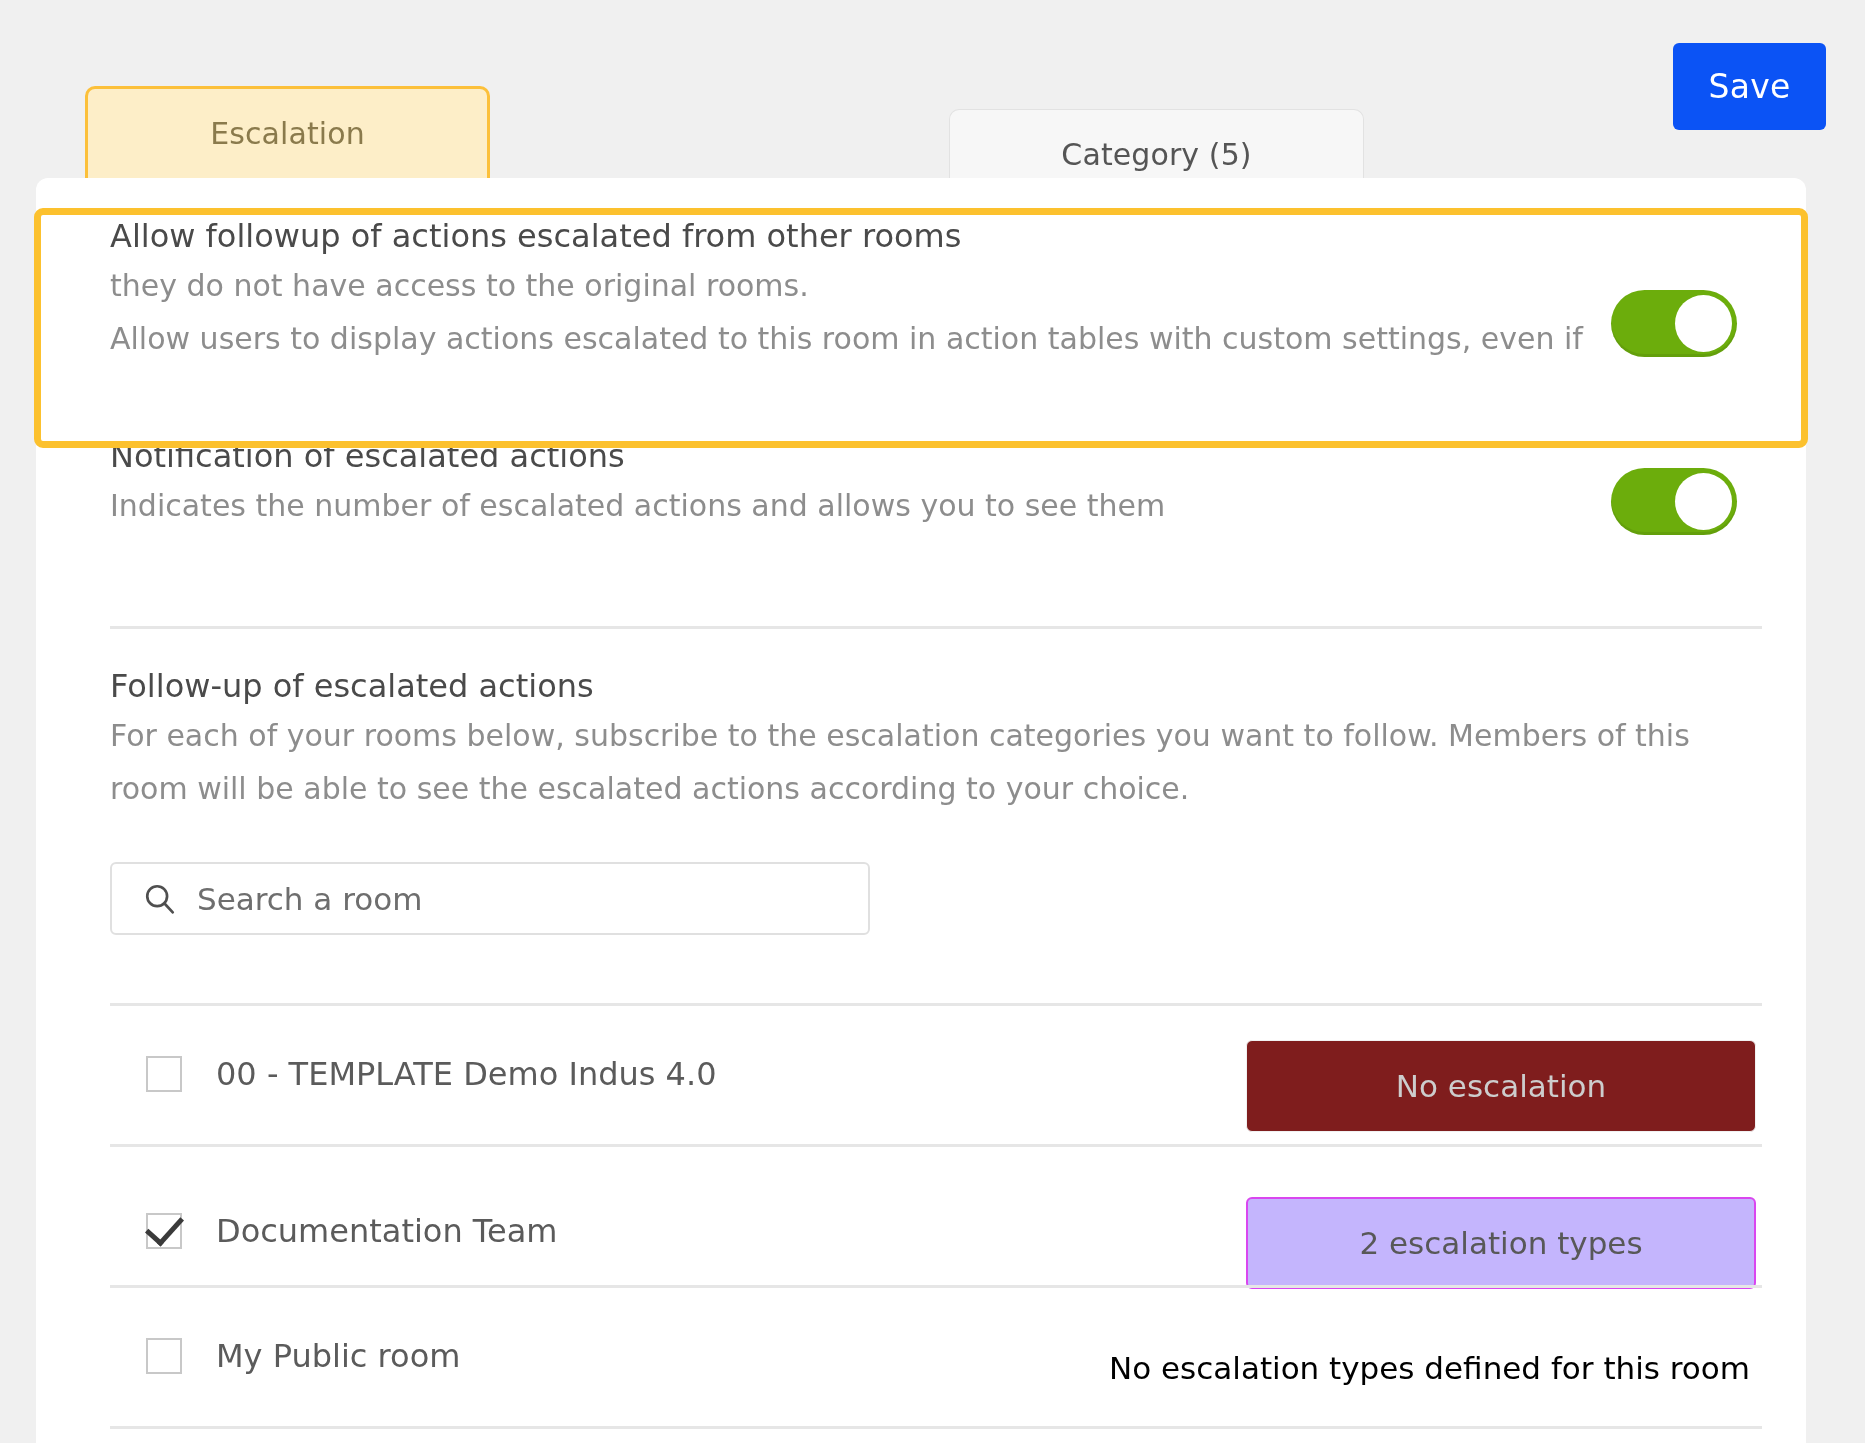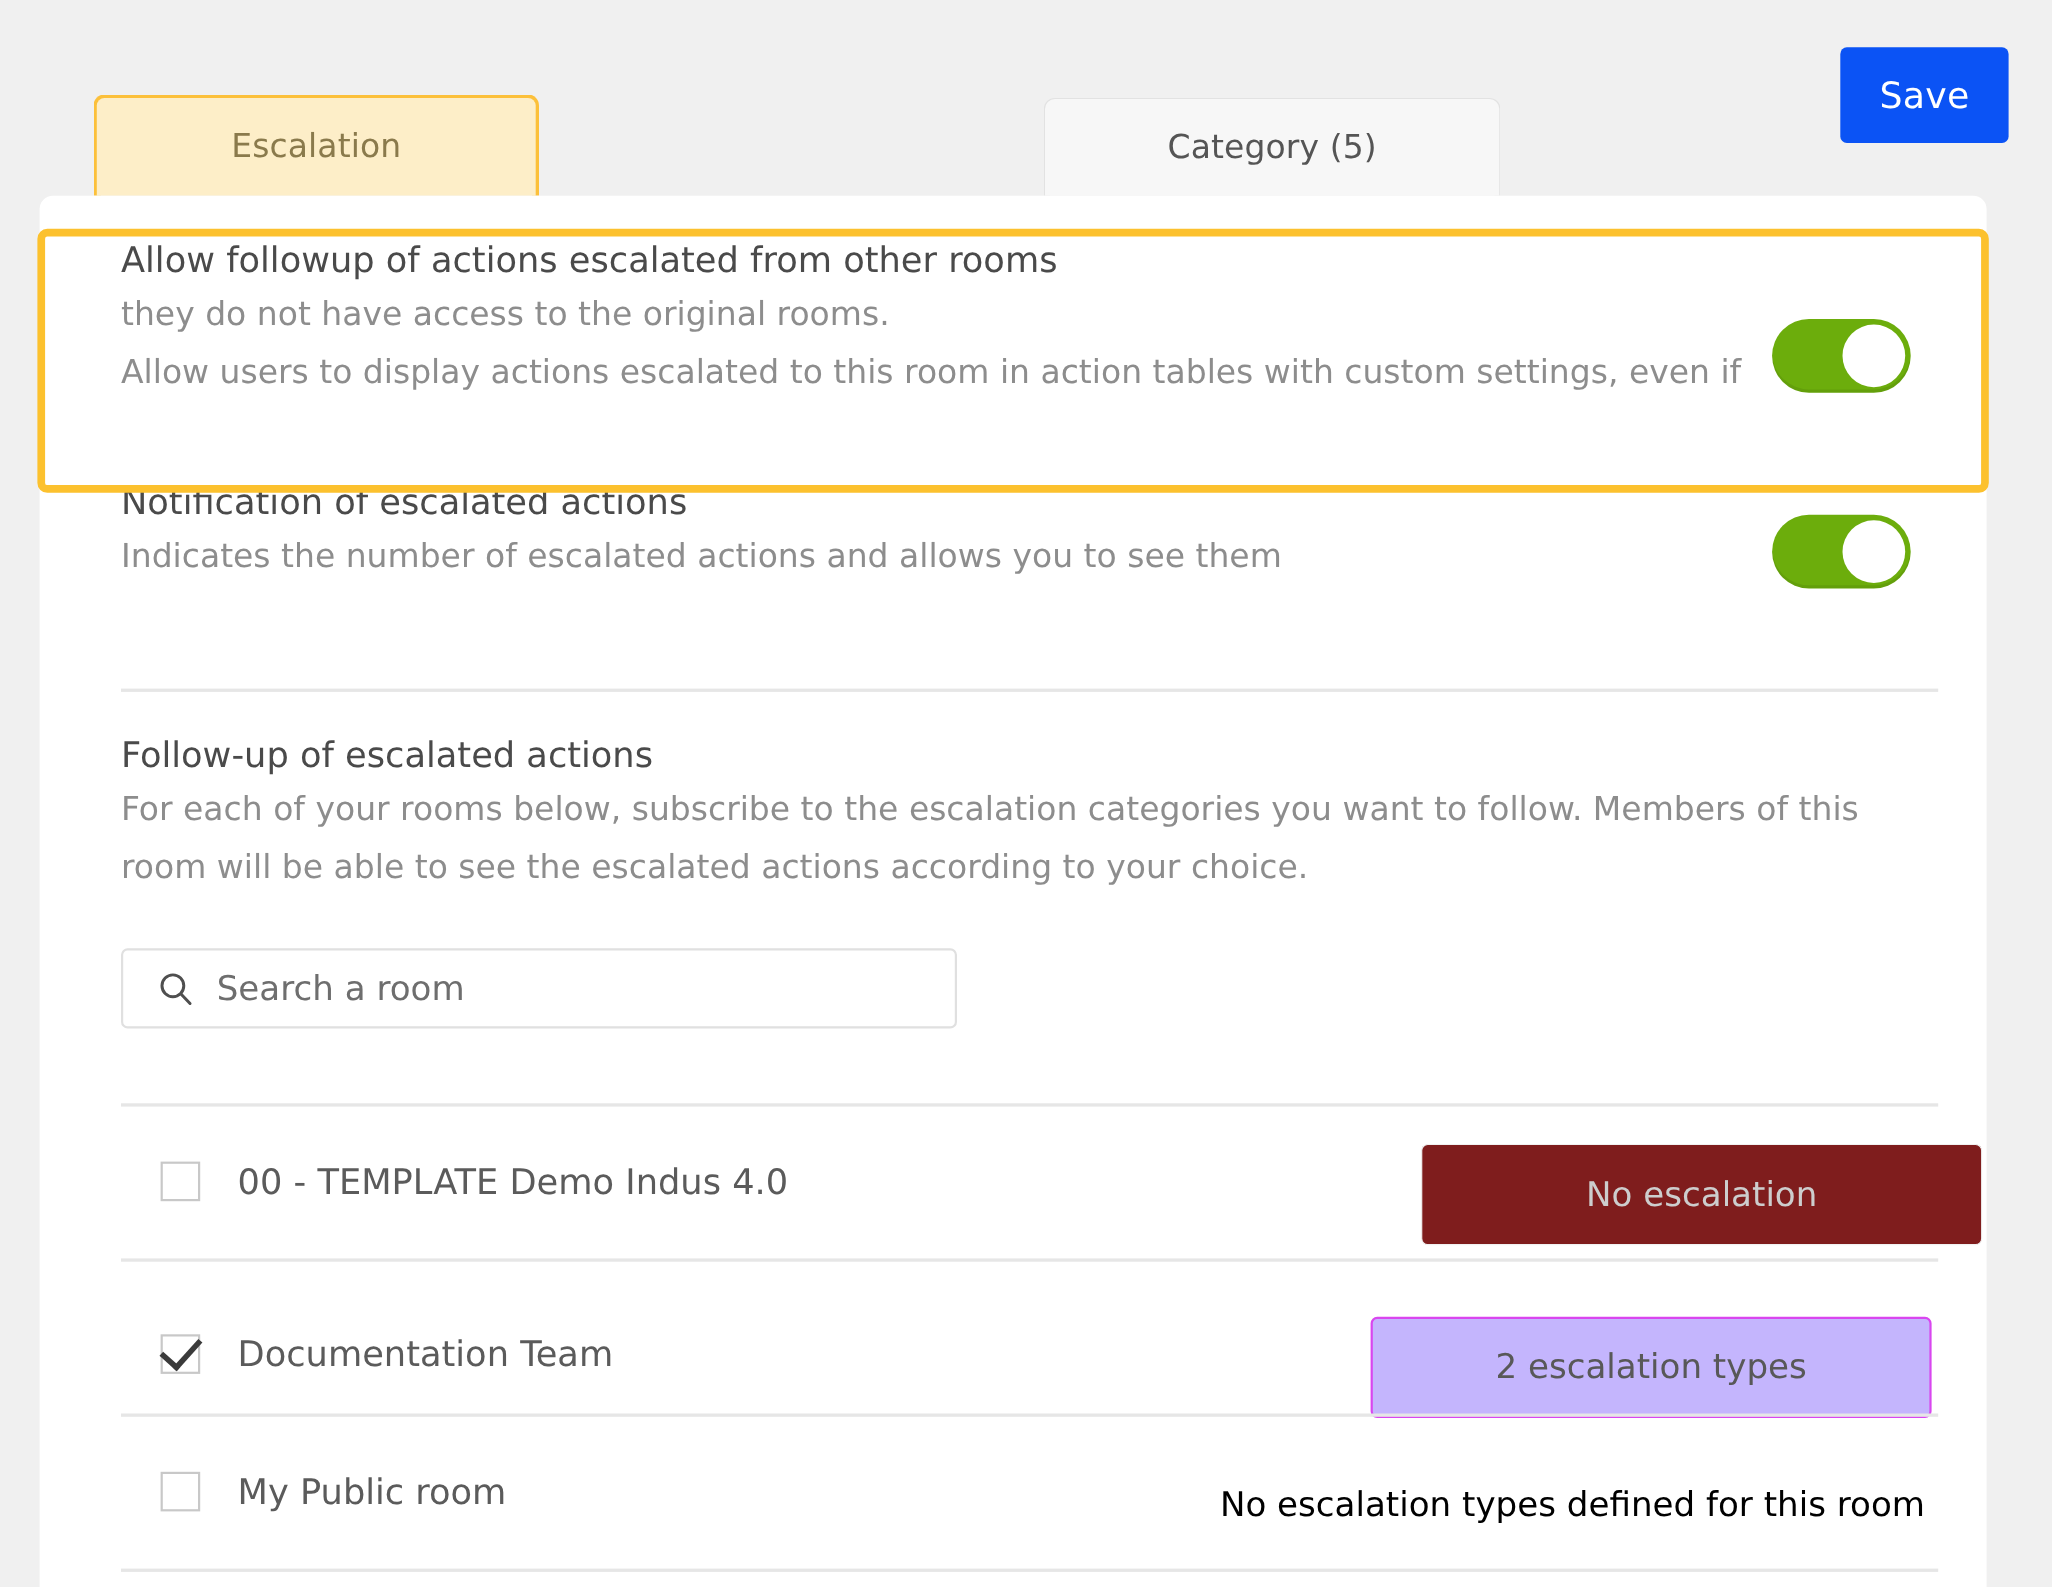--- a/index.html
+++ b/index.html
@@ -44,21 +44,21 @@
   .tab.active {
     background: #fdeec8;
     border: 3px solid #fcc03a;
     border-bottom: none;
     color: #8a7a4c;
     top: 86px;
     height: 92px;
   }
   #tab-escalation { left: 85px;  width: 405px; }
   #tab-escalation-type { left: 518px; width: 412px; }
-  #tab-category { left: 949px; width: 415px; }
+  #tab-category { left: 949px; width: 415px; margin-top: 20px; }
 
   
   #save-button {
     position: absolute;
     left: 1673px;
     top: 43px;
     width: 153px;
     height: 87px;
     background: #0b53f5;
     border: none;
@@ -315,21 +315,21 @@
   <div id="search-box">
     <svg id="search-icon" viewBox="0 0 24 24" fill="none" stroke="#4f4f4f" stroke-width="1.9">
       <circle cx="10" cy="10" r="7"></circle>
       <line x1="15.2" y1="15.2" x2="21" y2="21.4" stroke-linecap="round"></line>
     </svg>
     <input id="search-input" type="text" placeholder="Search a room" style="">
   </div>
 
   <div class="divider" style="top:825px;"></div>
 
-  <div class="room-row" style="top:826px;padding-left:46px;">
+  <div class="room-row" style="top:826px;">
     <div class="room-left">
       <span class="checkbox"></span>
       <span class="room-name">00 - TEMPLATE Demo Indus 4.0</span>
     </div>
     <div class="escalation-btn disabled">
       <span>No escalation</span>
     </div>
   </div>
 
   <div class="divider" style="top:966px;"></div>

